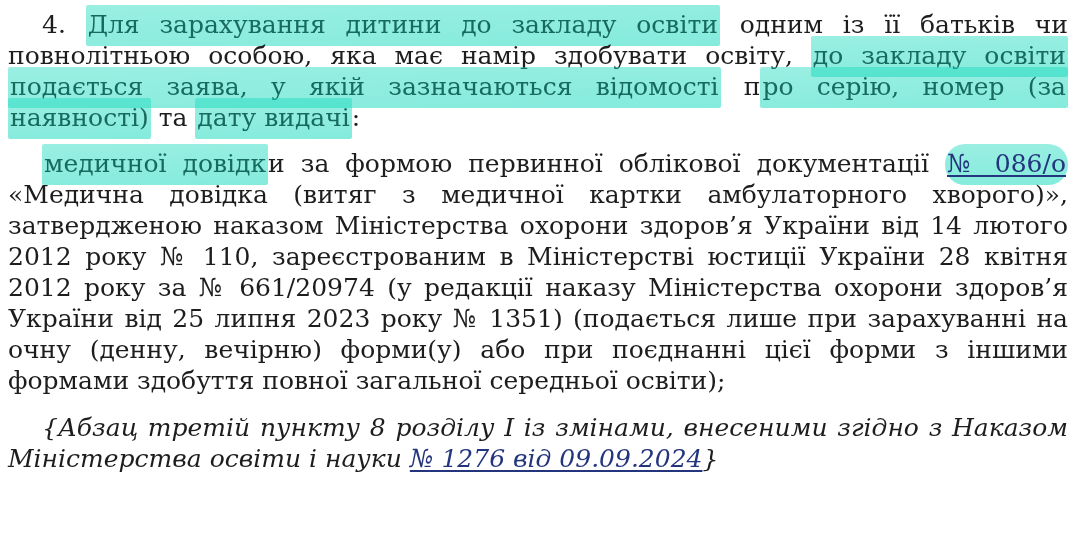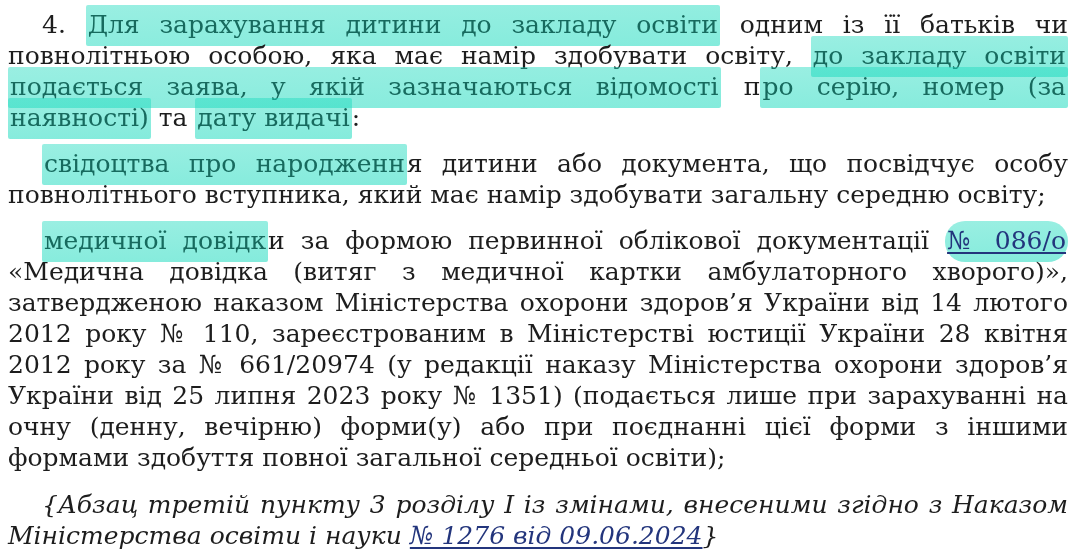--- a/index.html
+++ b/index.html
@@ -56,17 +56,16 @@
     color: var(--link);
     border-radius: 20px;
   }
 </style>
 </head>
 <body>
 
 <div class="page">
   <div>
       <p class="para"><span>4. </span><mark class="hl">Для зарахування дитини до закладу освіти</mark><span> одним із її батьків чи повнолітньою особою, яка має намір здобувати освіту, </span><mark class="hl">до закладу освіти</mark><span> </span><mark class="hl">подається заява, у якій зазначаються відомості</mark><span> п</span><mark class="hl">ро серію, номер (за наявності)</mark><span> та </span><mark class="hl">дату видачі</mark><span>:</span></p>
-      <p class="para"><mark class="hl">свідоцтва про народженн</mark><span>я дитини або документа, що посвідчує особу повнолітнього вступника, який має намір здобувати загальну середню освіту;</span></p>
       <p class="para"><mark class="hl">медичної довідк</mark><span>и за формою первинної облікової документації </span><a href="#" class="hl">№ 086/о</a><span> «Медична довідка (витяг з медичної картки амбулаторного хворого)», затвердженою наказом Міністерства охорони здоров’я України від 14 лютого 2012 року № 110, зареєстрованим в Міністерстві юстиції України 28 квітня 2012 року за № 661/20974 (у редакції наказу Міністерства охорони здоров’я України від 25 липня 2023 року № 1351) (подається лише при зарахуванні на очну (денну, вечірню) форми(у) або при поєднанні цієї форми з іншими формами здобуття повної загальної середньої освіти);</span></p>
-      <p class="para italic"><span>{Абзац третій пункту 3 розділу І із змінами, внесеними згідно з Наказом Міністерства освіти і науки </span><a href="#">№ 1276 від 09.06.2024</a><span>}</span></p>
+      <p class="para italic"><span>{Абзац третій пункту 8 розділу І із змінами, внесеними згідно з Наказом Міністерства освіти і науки </span><a href="#">№ 1276 від 09.09.2024</a><span>}</span></p>
     </div>
 </div>
 
 </body></html>

